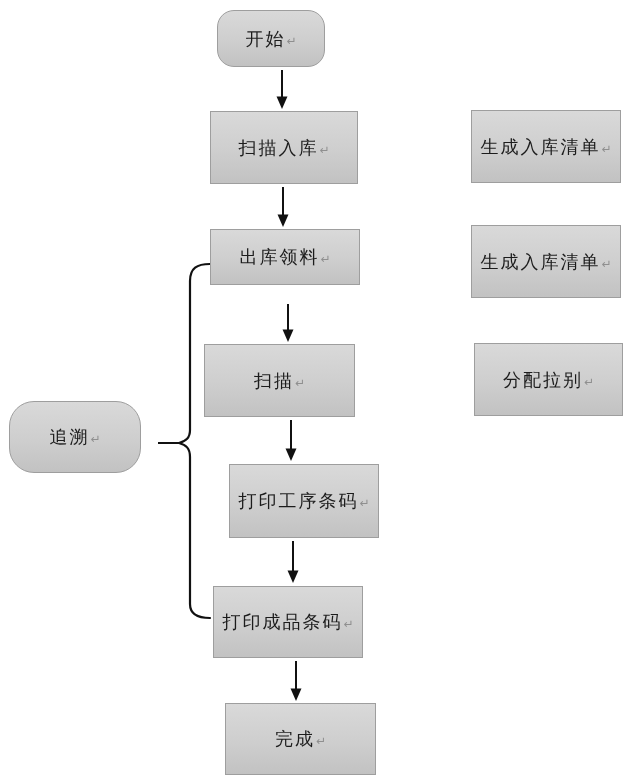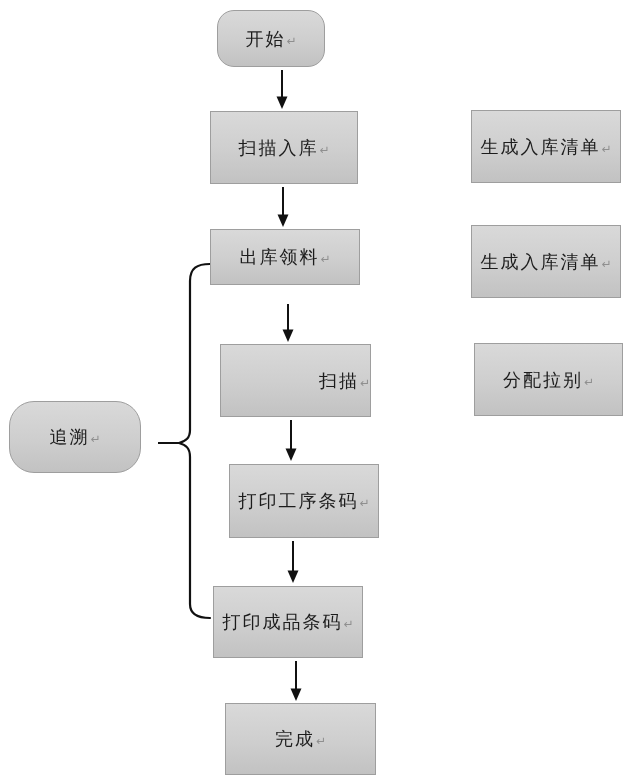--- a/index.html
+++ b/index.html
@@ -15,21 +15,21 @@
     box-sizing:border-box;
     font-size:18px;letter-spacing:2px;color:#1c1c1c;
   }
   .node--rounded{border-radius:17px;}
   .lbl{white-space:nowrap;}
   .ret{color:#8f8f8f;font-size:12px;letter-spacing:0;margin-left:1px;transform:translateY(2px);}
   
   #n-start        {left:217px;top:10px; width:108px;height:57px;}
   #n-scan-inbound {left:210px;top:111px;width:148px;height:73px;}
   #n-outbound     {left:210px;top:229px;width:150px;height:56px;}
-  #n-scan         {left:220px;top:344px;width:151px;height:73px;justify-content:flex-end;}
+  #n-scan         {left:204px;top:344px;width:151px;height:73px;}
   #n-print-proc   {left:229px;top:464px;width:150px;height:74px;}
   #n-print-prod   {left:213px;top:586px;width:150px;height:72px;}
   #n-done         {left:225px;top:703px;width:151px;height:72px;}
   
   #n-gen-inbound  {left:471px;top:110px;width:150px;height:73px;}
   #n-gen-picking  {left:471px;top:225px;width:150px;height:73px;}
   #n-assign-pull  {left:474px;top:343px;width:149px;height:73px;}
   
   #n-trace        {left:9px;  top:401px;width:132px;height:72px;border-radius:25px;}
 </style>

